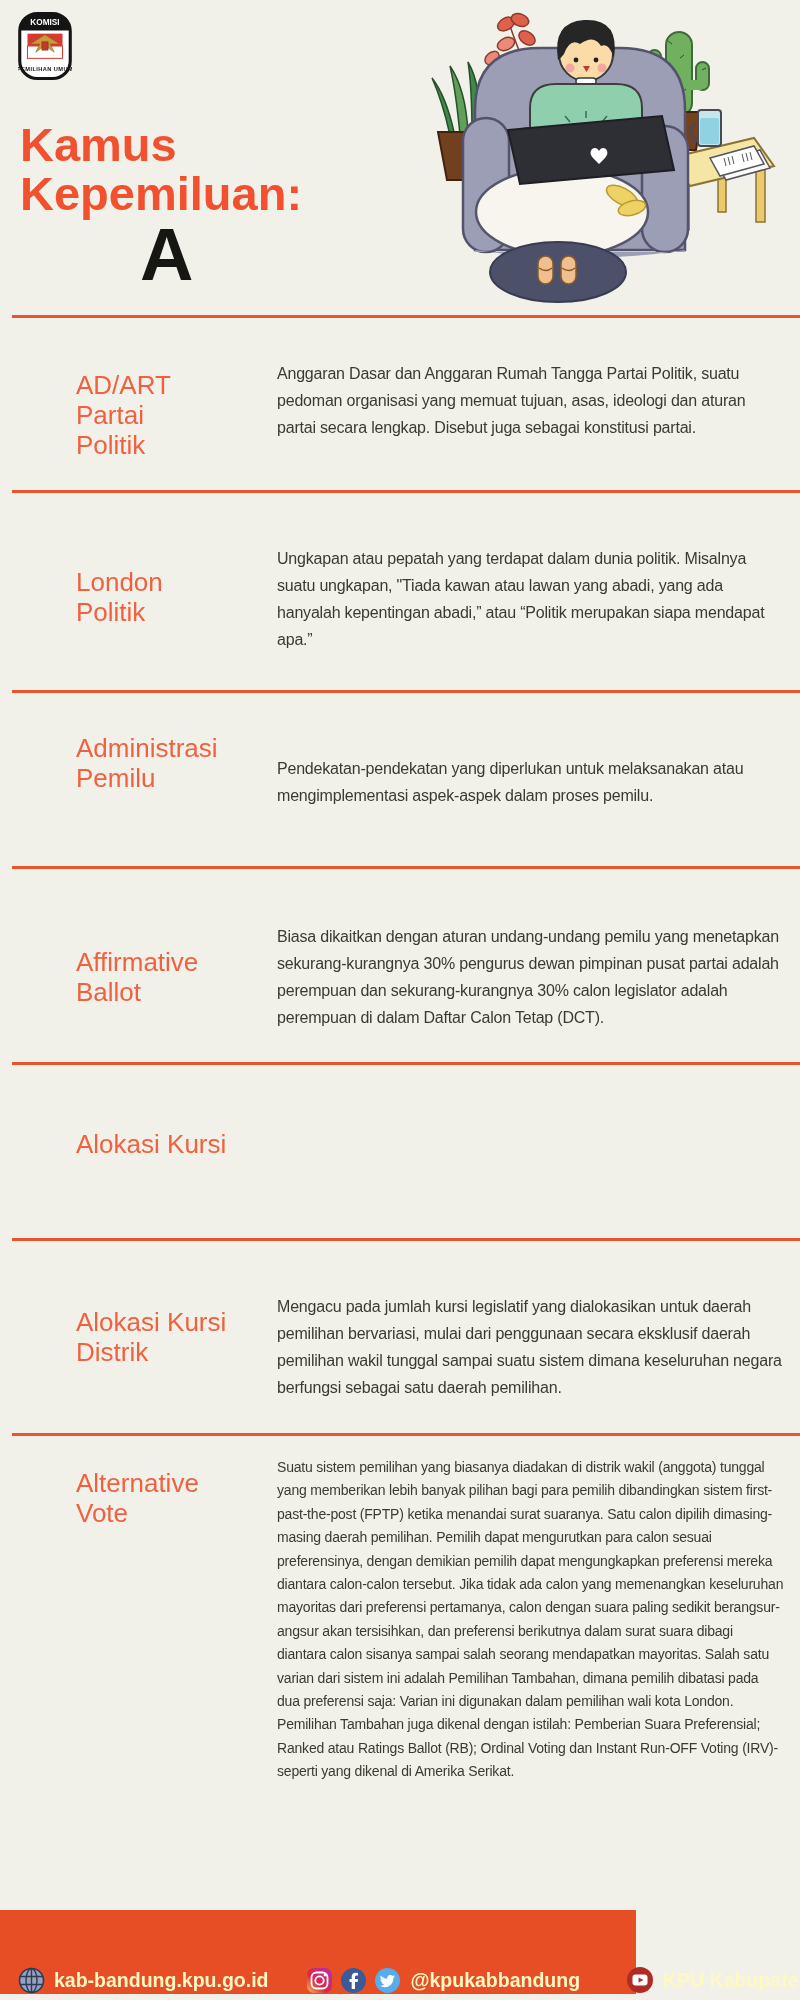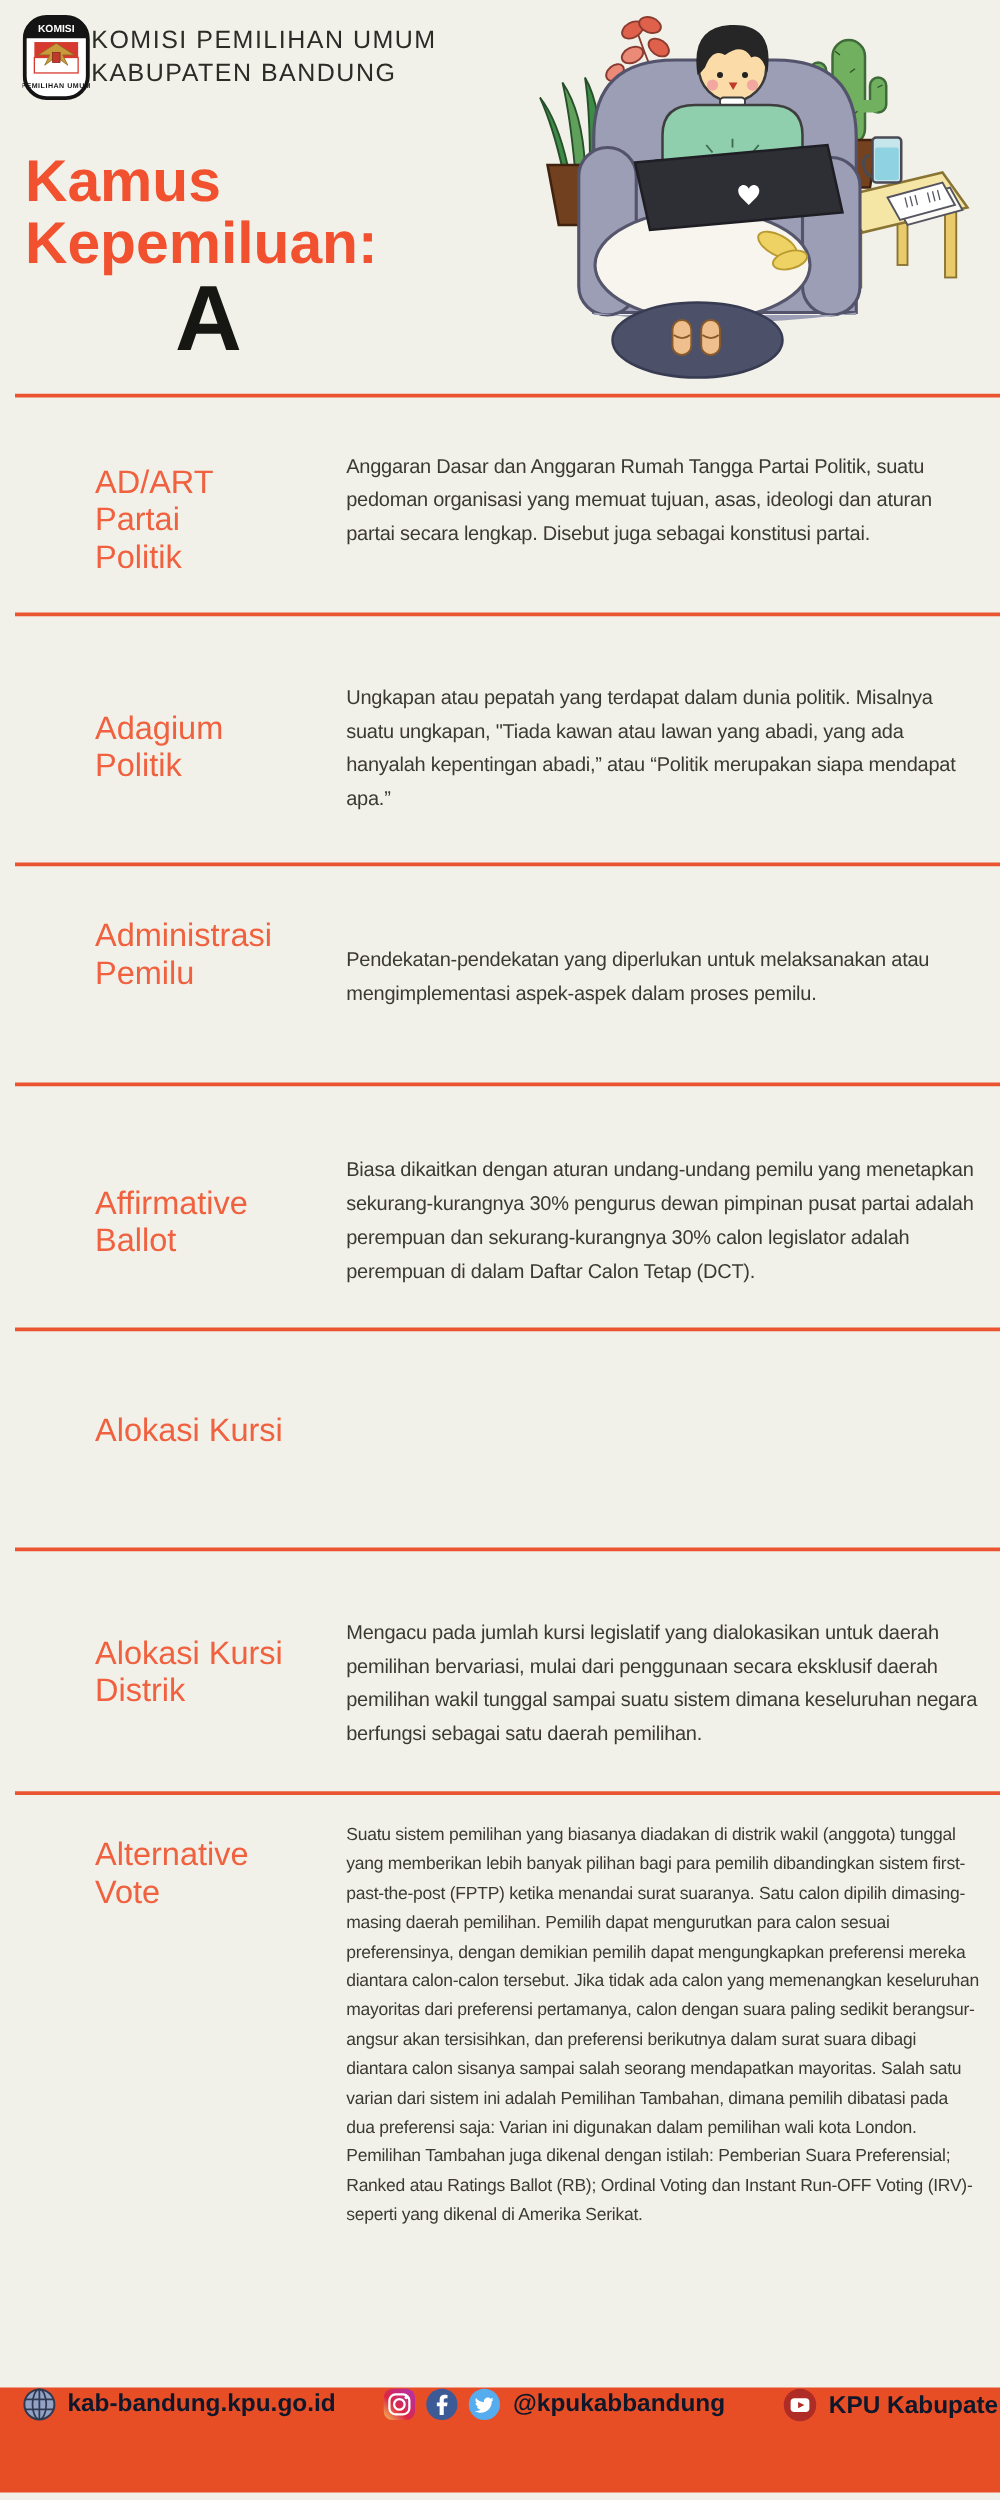--- a/index.html
+++ b/index.html
@@ -38,22 +38,22 @@
        color:var(--ink);letter-spacing:-0.2px;}
   .e0{height:175px}.e0 .term{top:52px}.e0 .def{top:42px}
   .e1{height:200px}.e1 .term{top:74px}.e1 .def{top:52px}
   .e2{height:176px}.e2 .term{top:40px}.e2 .def{top:62px}
   .e3{height:196px}.e3 .term{top:78px}.e3 .def{top:54px}
   .e4{height:176px}.e4 .term{top:64px}.e4 .def{top:56px}
   .e5{height:195px}.e5 .term{top:66px}.e5 .def{top:52px}
   .e6{height:475px}.e6 .term{top:32px}.e6 .def{top:20px;font-size:14px;line-height:23.4px;}
 
   
-  .footer{position:absolute;left:0;top:1910px;width:800px;height:84px;background:var(--footer);
-          display:flex;align-items:flex-start;color:#0f172a;}
+  .footer{position:absolute;left:0;top:1910px;width:636px;height:84px;background:var(--footer);
+          display:flex;align-items:flex-end;color:#fef9c3;}
   .fgroup{display:flex;align-items:center;gap:9px;font-weight:700;font-size:19.5px;white-space:nowrap;}
   .g1{margin-left:18px;}
   .g2{margin-left:38px;}
   .g3{margin-left:46px;}
   .soc{display:flex;align-items:center;gap:7px;}
 </style>
 </head>
 <body>
 
 <div class="page">
@@ -62,24 +62,20 @@
     <svg class="logo" viewBox="0 0 52 66">
       <rect x="1.5" y="1.5" width="49" height="63" rx="17" fill="#ffffff" stroke="#141414" stroke-width="3"></rect>
       <path d="M1.5 18 Q1.5 1.5 18 1.5 L34 1.5 Q50.5 1.5 50.5 18 L1.5 18 Z" fill="#141414"></path>
       <text x="26" y="13" text-anchor="middle" font-size="8" font-weight="bold" fill="#ffffff" font-family="Liberation Sans, sans-serif">KOMISI</text>
       <rect x="9" y="21" width="34" height="12" fill="#D63A2F"></rect>
       <rect x="9" y="33" width="34" height="12" fill="#ffffff" stroke="#D63A2F" stroke-width="1"></rect>
       <path d="M26 22 L12 31 L21 31 L17 39 L26 32.5 L35 39 L31 31 L40 31 Z" fill="#C89A3C" stroke="#8A6A20" stroke-width="0.6"></path>
       <rect x="23" y="29" width="6" height="8" fill="#C0392B" stroke="#7a1f15" stroke-width="0.5"></rect>
       <text x="26" y="57" text-anchor="middle" font-size="5.5" font-weight="bold" letter-spacing="0.4" fill="#141414" font-family="Liberation Sans, sans-serif">PEMILIHAN UMUM</text>
     </svg>
-    <div class="org">
-      <div>KOMISI PEMILIHAN UMUM</div>
-      <div>KABUPATEN BANDUNG</div>
-    </div>
   </div>
 
   <svg class="illustration" viewBox="0 0 420 310">
 
     <g stroke="#8A3B30" stroke-width="1.5">
       <path d="M148 72 Q136 44 130 26" fill="none"></path>
       <ellipse cx="126" cy="24" rx="9" ry="6" fill="#E0614B" transform="rotate(-30 126 24)"></ellipse>
       <ellipse cx="140" cy="20" rx="9" ry="6" fill="#E0614B" transform="rotate(20 140 20)"></ellipse>
       <ellipse cx="147" cy="38" rx="9" ry="6" fill="#E0614B" transform="rotate(35 147 38)"></ellipse>
       <ellipse cx="126" cy="44" rx="9" ry="6" fill="#EC8A78" transform="rotate(-25 126 44)"></ellipse>
@@ -181,21 +177,21 @@
 
   <div id="entries">
     <section class="entry e0">
       <h2 class="term">AD/ART
 Partai
 Politik</h2>
       <p class="def">Anggaran Dasar dan Anggaran Rumah Tangga Partai Politik, suatu pedoman organisasi yang memuat tujuan, asas, ideologi dan aturan partai secara lengkap. Disebut juga sebagai konstitusi partai.</p>
     </section>
 
     <section class="entry e1">
-      <h2 class="term">Adagium
+      <h2 class="term">London
 Politik</h2>
       <p class="def">Ungkapan atau pepatah yang terdapat dalam dunia politik. Misalnya suatu ungkapan, "Tiada kawan atau lawan yang abadi, yang ada hanyalah kepentingan abadi,” atau “Politik merupakan siapa mendapat apa.”</p>
     </section>
 
     <section class="entry e2">
       <h2 class="term">Administrasi
 Pemilu</h2>
       <p class="def">Pendekatan-pendekatan yang diperlukan untuk melaksanakan atau mengimplementasi aspek-aspek dalam proses pemilu.</p>
     </section>
 

